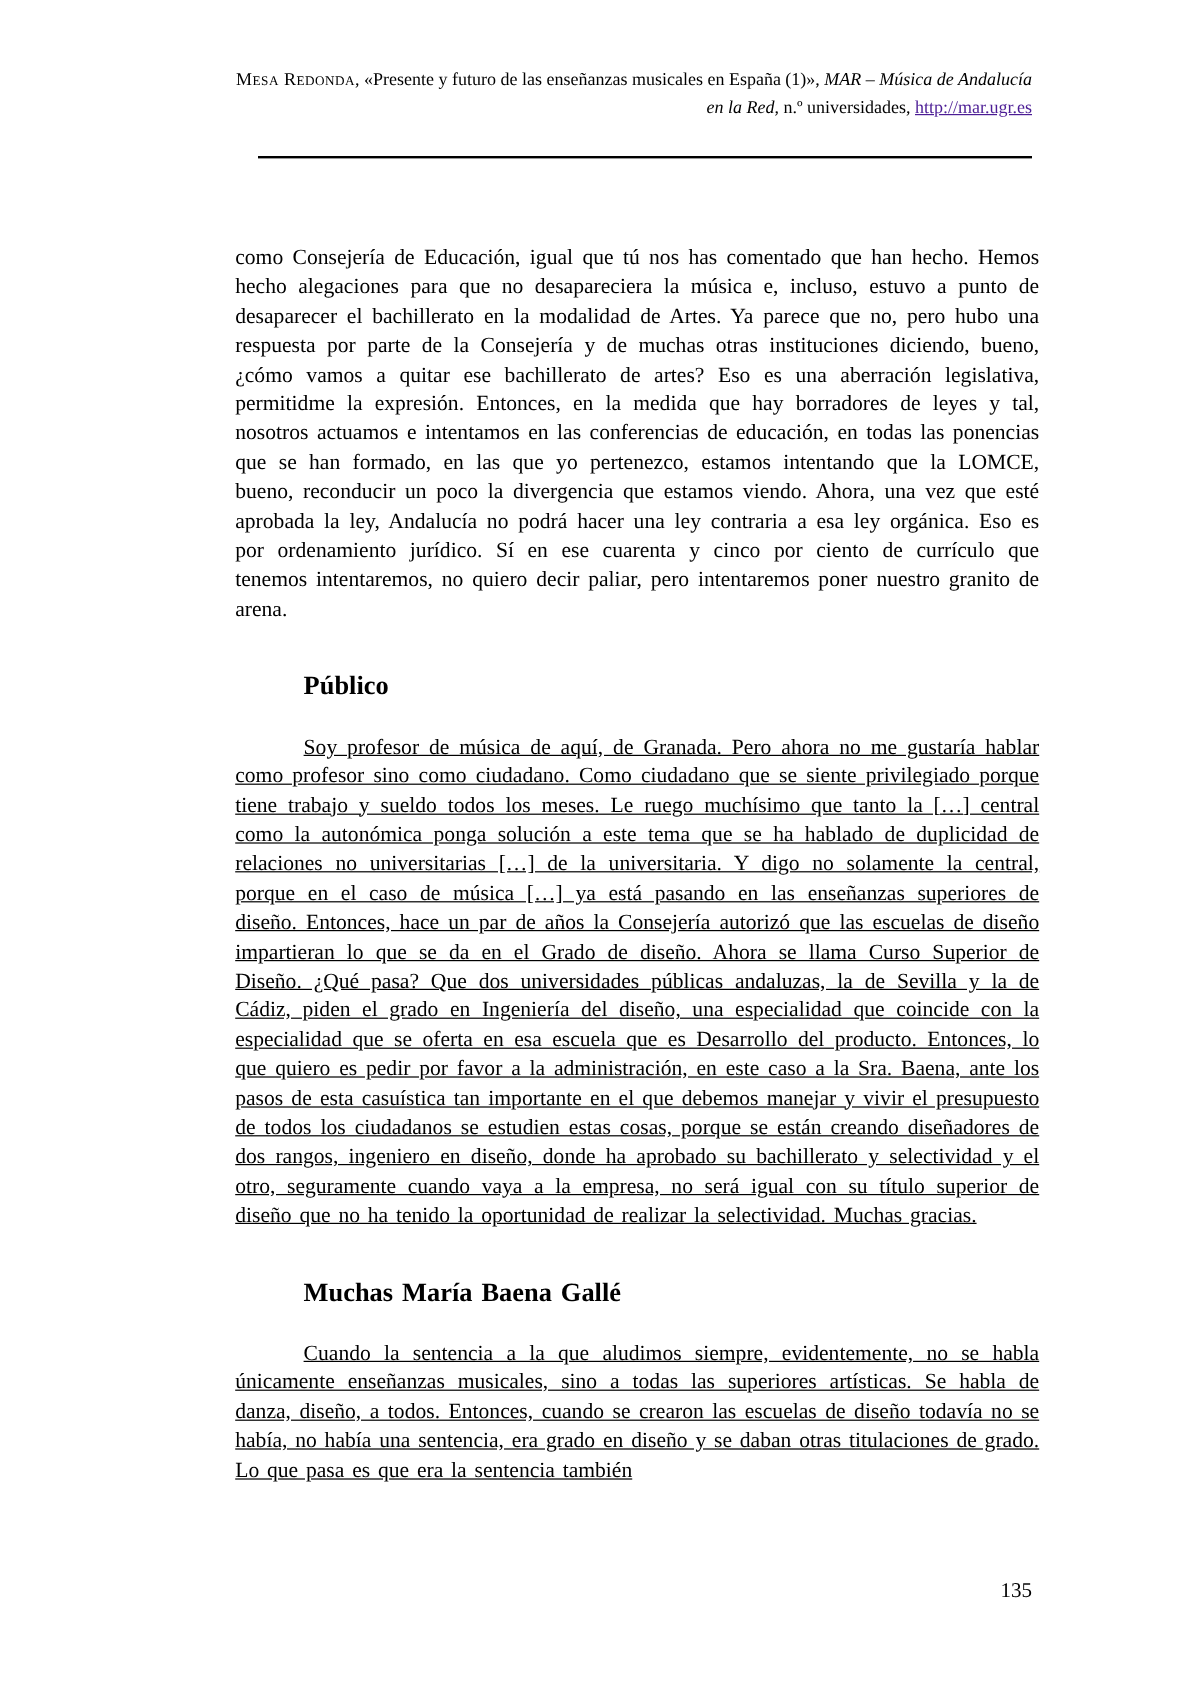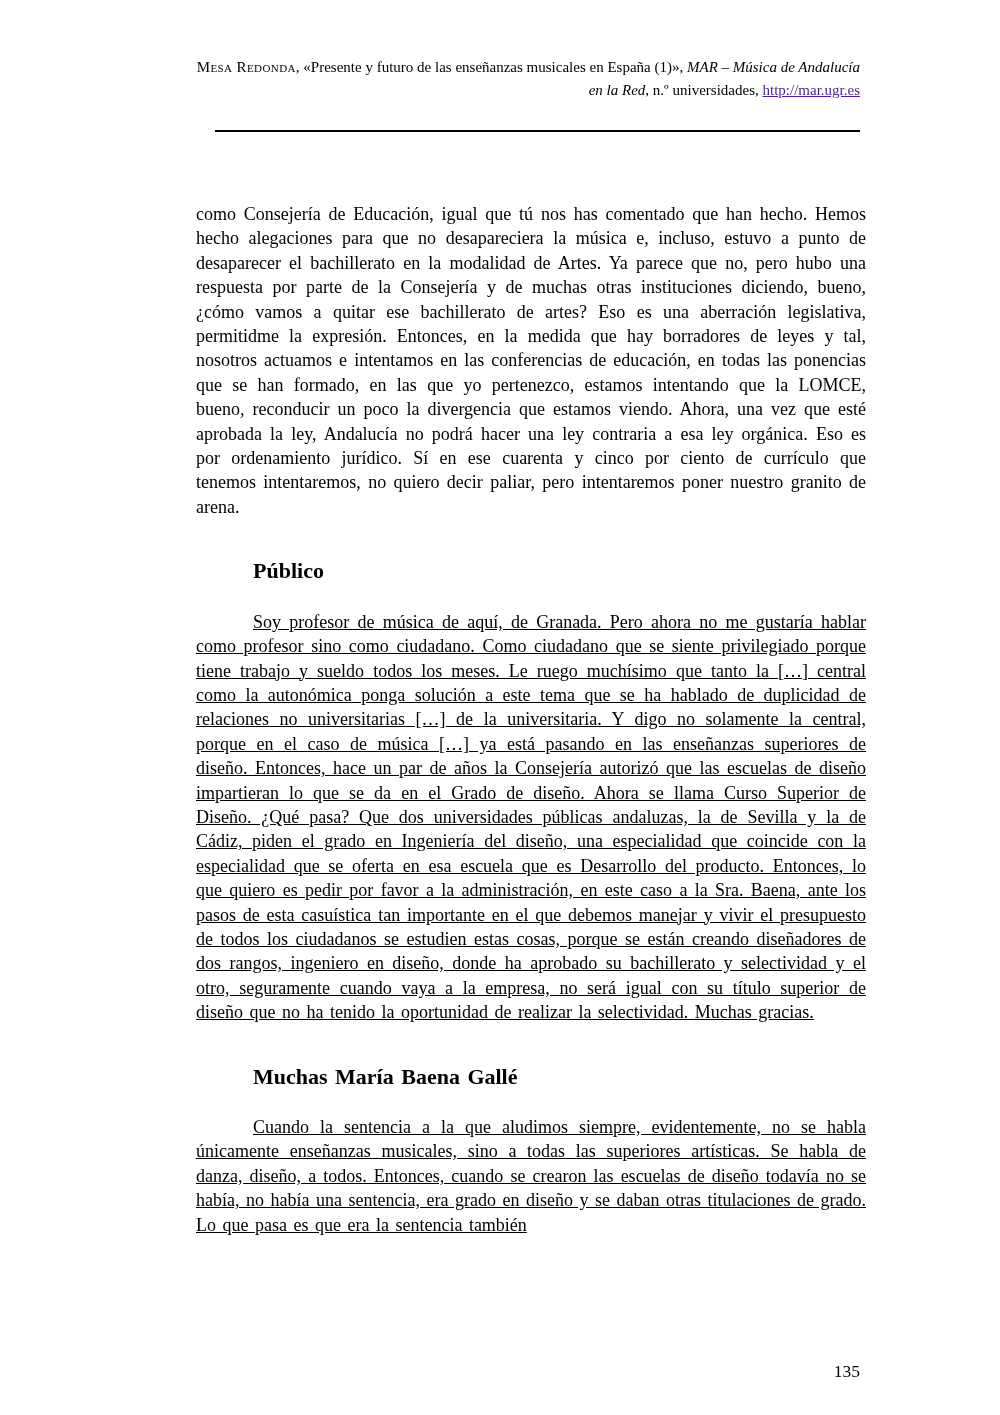--- a/index.html
+++ b/index.html
@@ -47,21 +47,21 @@
   p.indent { text-indent: 57px; text-decoration: underline; }
   h3.heading {
     font-size: 22px;
     font-weight: bold;
     margin: 40px 0 26px 0;
     text-indent: 57px;
     text-align: left;
   }
   .pagenum {
     position: absolute;
-    left: 190px; top: 1361px; width: 670px;
+    left: 190px; top: 1315px; width: 670px;
     text-align: right;
     font-size: 17.5px;
   }
 </style>
 </head>
 <body>
 
 <div class="page">
 
   <div class="header"><span class="smallcaps">Mesa Redonda</span><span>, «Presente y futuro de las enseñanzas musicales en España (1)», </span><span class="italic">MAR – Música de Andalucía en la Red</span><span>, n.º universidades, </span><a class="link">http://mar.ugr.es</a></div>

